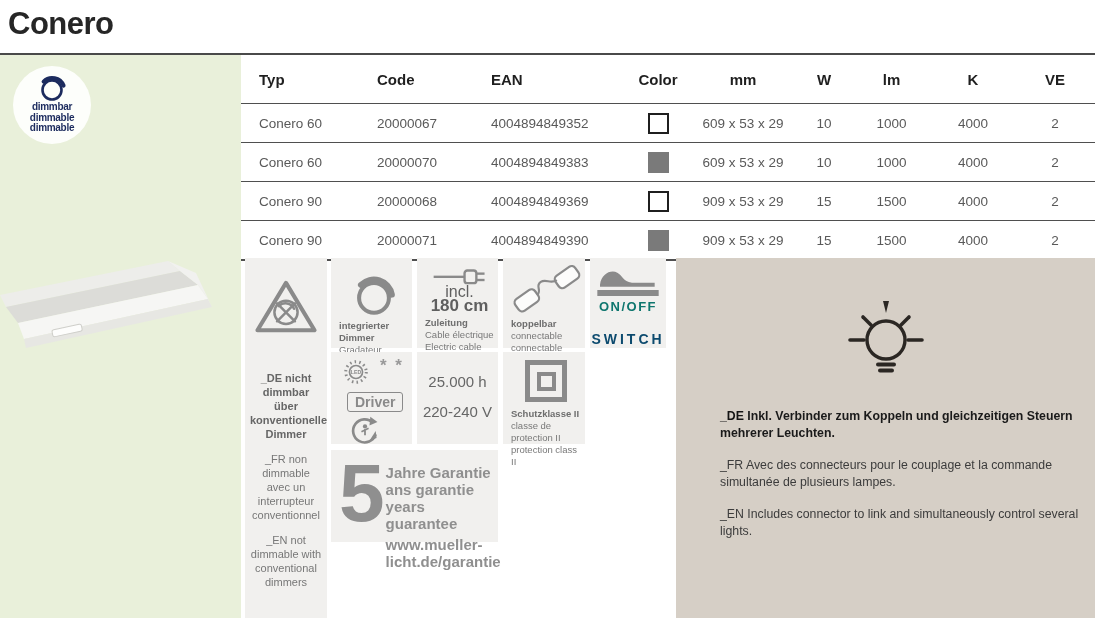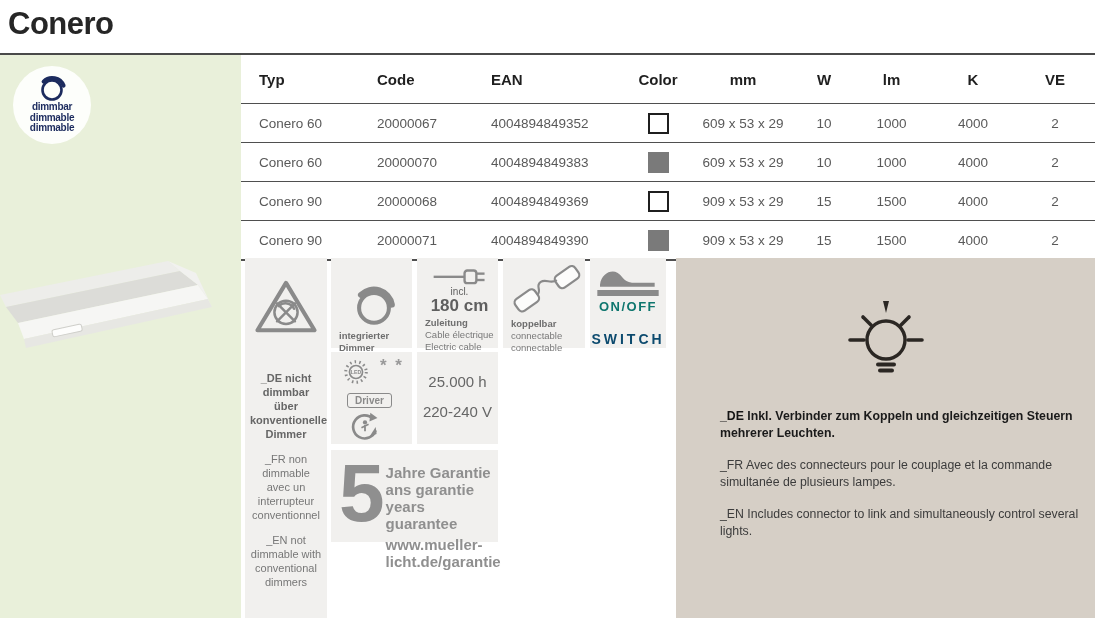--- a/index.html
+++ b/index.html
@@ -34,37 +34,37 @@
   .swatch[data-variant="white"]{background:#fff;border:2px solid #1f1f1f;}
   .swatch[data-variant="gray"]{background:#7a7a7a;border:none;}
 
   
   .cell{position:absolute;background:#f1f0ee;box-sizing:border-box;}
   .lbl{font-size:9.5px;line-height:12px;color:#787878;text-align:left;}
   .lbl b{color:#6e6e6e;}
   .colA{left:245px;top:258px;width:82px;height:360px;padding:20px 5px 0 5px;text-align:center;}
   .colA p{margin:0 0 11px 0;font-size:11px;line-height:14px;color:#777;}
   .colA p.de{font-weight:700;color:#666;margin-top:31px;}
-  .cell-dimmer{left:331px;top:258px;width:81px;height:90px;padding:22px 4px 0 8px;}
+  .cell-dimmer{left:331px;top:258px;width:81px;height:90px;padding:12px 4px 0 8px;}
   .cell-driver{left:331px;top:352px;width:81px;height:92px;padding:6px 4px 0 10px;}
   .cell-warranty{left:331px;top:450px;width:167px;height:92px;padding:10px 0 0 8px;}
   .cell-cable{left:417px;top:258px;width:81px;height:90px;padding:7px 4px 0 8px;}
   .cell-hours{left:417px;top:352px;width:81px;height:92px;padding:4px;text-align:center;}
   .cell-koppel{left:503px;top:258px;width:82px;height:90px;padding:6px 4px 0 8px;}
   .cell-schutz{left:503px;top:352px;width:82px;height:92px;padding:8px 4px 0 8px;}
   .cell-switch{left:590px;top:258px;width:76px;height:90px;padding:8px 0 0 0;text-align:center;}
   .icon-center{display:block;margin:0 auto;}
   .big-len{font-size:17px;font-weight:700;color:#5f5f5f;text-align:center;margin:0 0 3px 0;line-height:17px;}
-  .incl{font-size:10px;color:#5f5f5f;text-align:center;margin:1px 0 0 0;line-height:11px;}
+  .incl{font-size:16px;color:#5f5f5f;text-align:center;margin:1px 0 0 0;line-height:11px;}
   .hours-line{font-size:15px;color:#666;margin-top:17px;}
   .volt-line{font-size:15px;color:#666;margin-top:13px;}
   .sw-onoff{font-size:13px;font-weight:700;letter-spacing:1.5px;color:#0f766e;margin-top:3px;}
   .sw-switch{font-size:14px;font-weight:700;letter-spacing:3px;color:#0c4a6e;margin-top:17px;}
   .stars{position:absolute;top:4px;right:8px;font-size:17px;font-weight:700;color:#999;letter-spacing:2px;}
-  .chip{display:inline-block;border:1.5px solid #8a8a8a;border-radius:3px;font-size:10px;font-weight:700;color:#8a8a8a;padding:1px 7px;margin:2px 0 2px 6px;}
+  .chip{display:inline-block;border:1.5px solid #8a8a8a;border-radius:3px;font-size:14px;font-weight:700;color:#8a8a8a;padding:1px 7px;margin:2px 0 2px 6px;}
   .sk-outer{width:42px;height:42px;border:5px solid #8a8a8a;box-sizing:border-box;margin:0 auto 6px auto;display:flex;align-items:center;justify-content:center;}
   .sk-inner{width:19px;height:19px;border:4px solid #8a8a8a;box-sizing:border-box;}
   .warranty-row{display:flex;align-items:flex-start;}
   .w-num{font-size:82px;font-weight:800;color:#8f8f8f;line-height:66px;letter-spacing:-4px;}
   .w-lines{margin-left:5px;padding-top:4px;color:#8f8f8f;}
   .w-lines div{font-size:15px;font-weight:700;line-height:17px;}
   .w-url{font-size:9.3px;font-weight:700;margin-top:4px;color:#8f8f8f;}
 
   
   .beige{position:absolute;left:676px;top:258px;width:419px;height:360px;background:#d6cfc6;}
@@ -257,20 +257,30 @@
       <circle cx="18" cy="14" r="2.4" fill="#8a8a8a"></circle>
       <path d="M18,17 L18,24 M14,20 L22,16" stroke="#8a8a8a" stroke-width="2"></path>
     </svg>
   </div>
 
   <div class="cell cell-hours">
     <div class="hours-line">25.000 h</div>
     <div class="volt-line">220-240 V</div>
   </div>
 
+  <div class="cell cell-schutz">
+    <div class="sk-outer">
+        <div class="sk-inner"></div>
+      </div>
+    <div class="lbl">
+      <b>Schutzklasse II</b><br>
+      <span>classe de protection II</span><br>
+      <span>protection class II</span>
+    </div>
+  </div>
 
   <div class="cell cell-warranty">
     <div class="warranty-row">
       <div class="w-num">5</div>
       <div class="w-lines">
         <div>Jahre Garantie</div>
         <div>ans garantie</div>
         <div>years guarantee</div>
         <div class="w-url">www.mueller-licht.de/garantie</div>
       </div>

